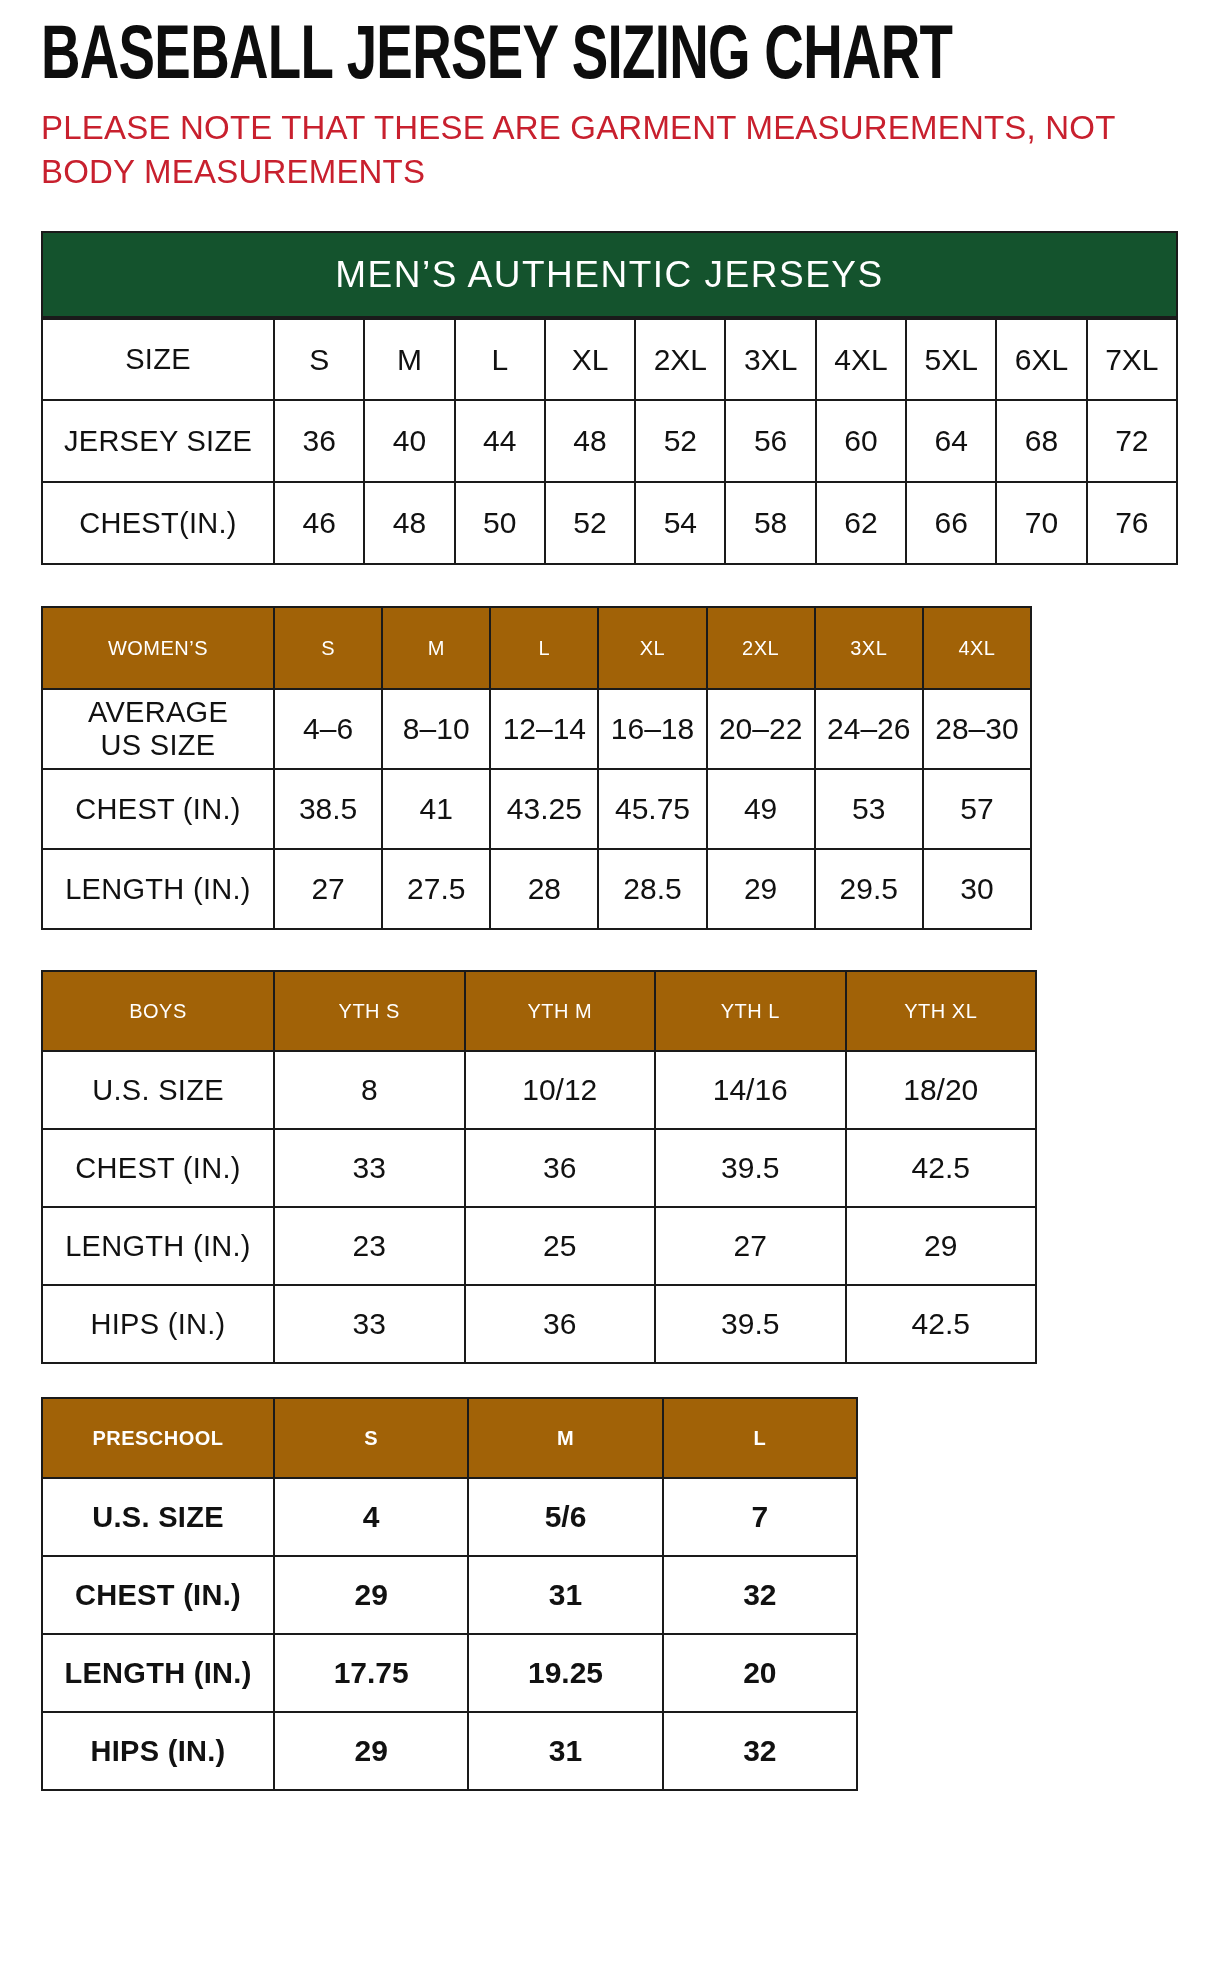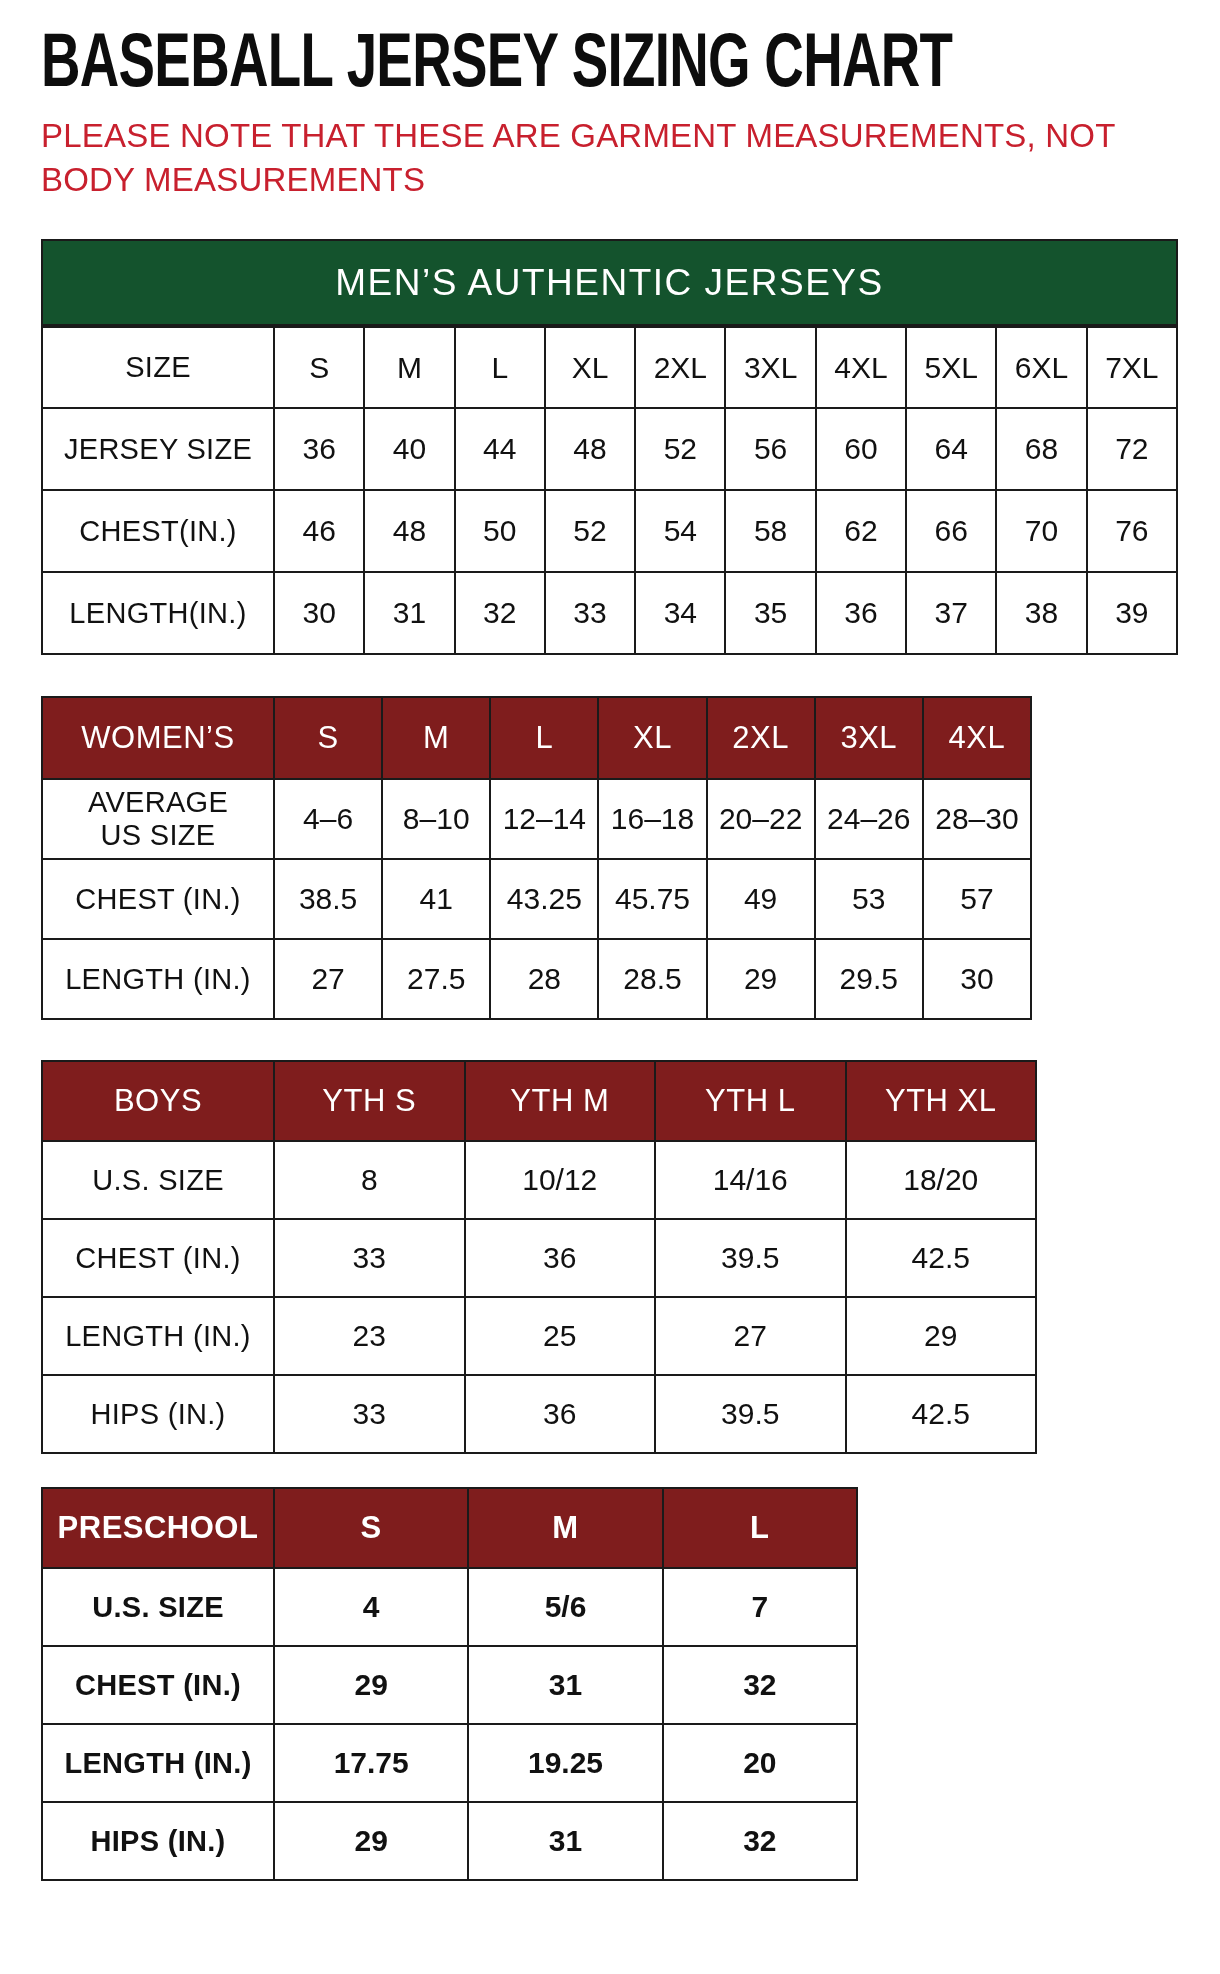--- a/index.html
+++ b/index.html
@@ -11,21 +11,21 @@
   }
   .page {
     position: relative;
     width: 1220px;
     height: 1974px;
     overflow: hidden;
     padding: 0;
     box-sizing: border-box;
   }
   .content {
-    padding: 16px 0 0 41px;
+    padding: 8px 0 0 41px;
   }
   .page-title {
     margin: 6px 0 16px 0;
     font-size: 76px;
     font-weight: 800;
     line-height: 1.0;
     letter-spacing: -1px;
     color: #0d0d0d;
     transform: scaleX(0.72);
     transform-origin: left top;
@@ -53,23 +53,23 @@
     overflow: hidden;
   }
   td.banner {
     background: #14532d;
     color: #ffffff;
     font-size: 37px;
     letter-spacing: 1.5px;
     border-bottom: 4px solid #1a1a1a !important;
   }
   td.head {
-    background: #7f1d1d;
+    background: #a16207;
     color: #ffffff;
-    font-size: 31px;
+    font-size: 20px;
     letter-spacing: 0.5px;
     border-right: 3px solid #ffffff;
     border-bottom: 4px solid #1a1a1a;
   }
   td.head:last-child {
     border-right: 2px solid #1a1a1a;
   }
   td.label {
     font-size: 29px;
     letter-spacing: 0.3px;
@@ -150,33 +150,20 @@
             <td class="val">48</td>
             <td class="val">50</td>
             <td class="val">52</td>
             <td class="val">54</td>
             <td class="val">58</td>
             <td class="val">62</td>
             <td class="val">66</td>
             <td class="val">70</td>
             <td class="val">76</td>
           </tr>
-          <tr class="data-row">
-            <td class="label">LENGTH(IN.)</td>
-            <td class="val">30</td>
-            <td class="val">31</td>
-            <td class="val">32</td>
-            <td class="val">33</td>
-            <td class="val">34</td>
-            <td class="val">35</td>
-            <td class="val">36</td>
-            <td class="val">37</td>
-            <td class="val">38</td>
-            <td class="val">39</td>
-          </tr>
         </tbody>
       </table>
 
     <table class="size-table womens">
       <colgroup>
         <col class="c-label">
           <col>
           <col>
           <col>
           <col>

